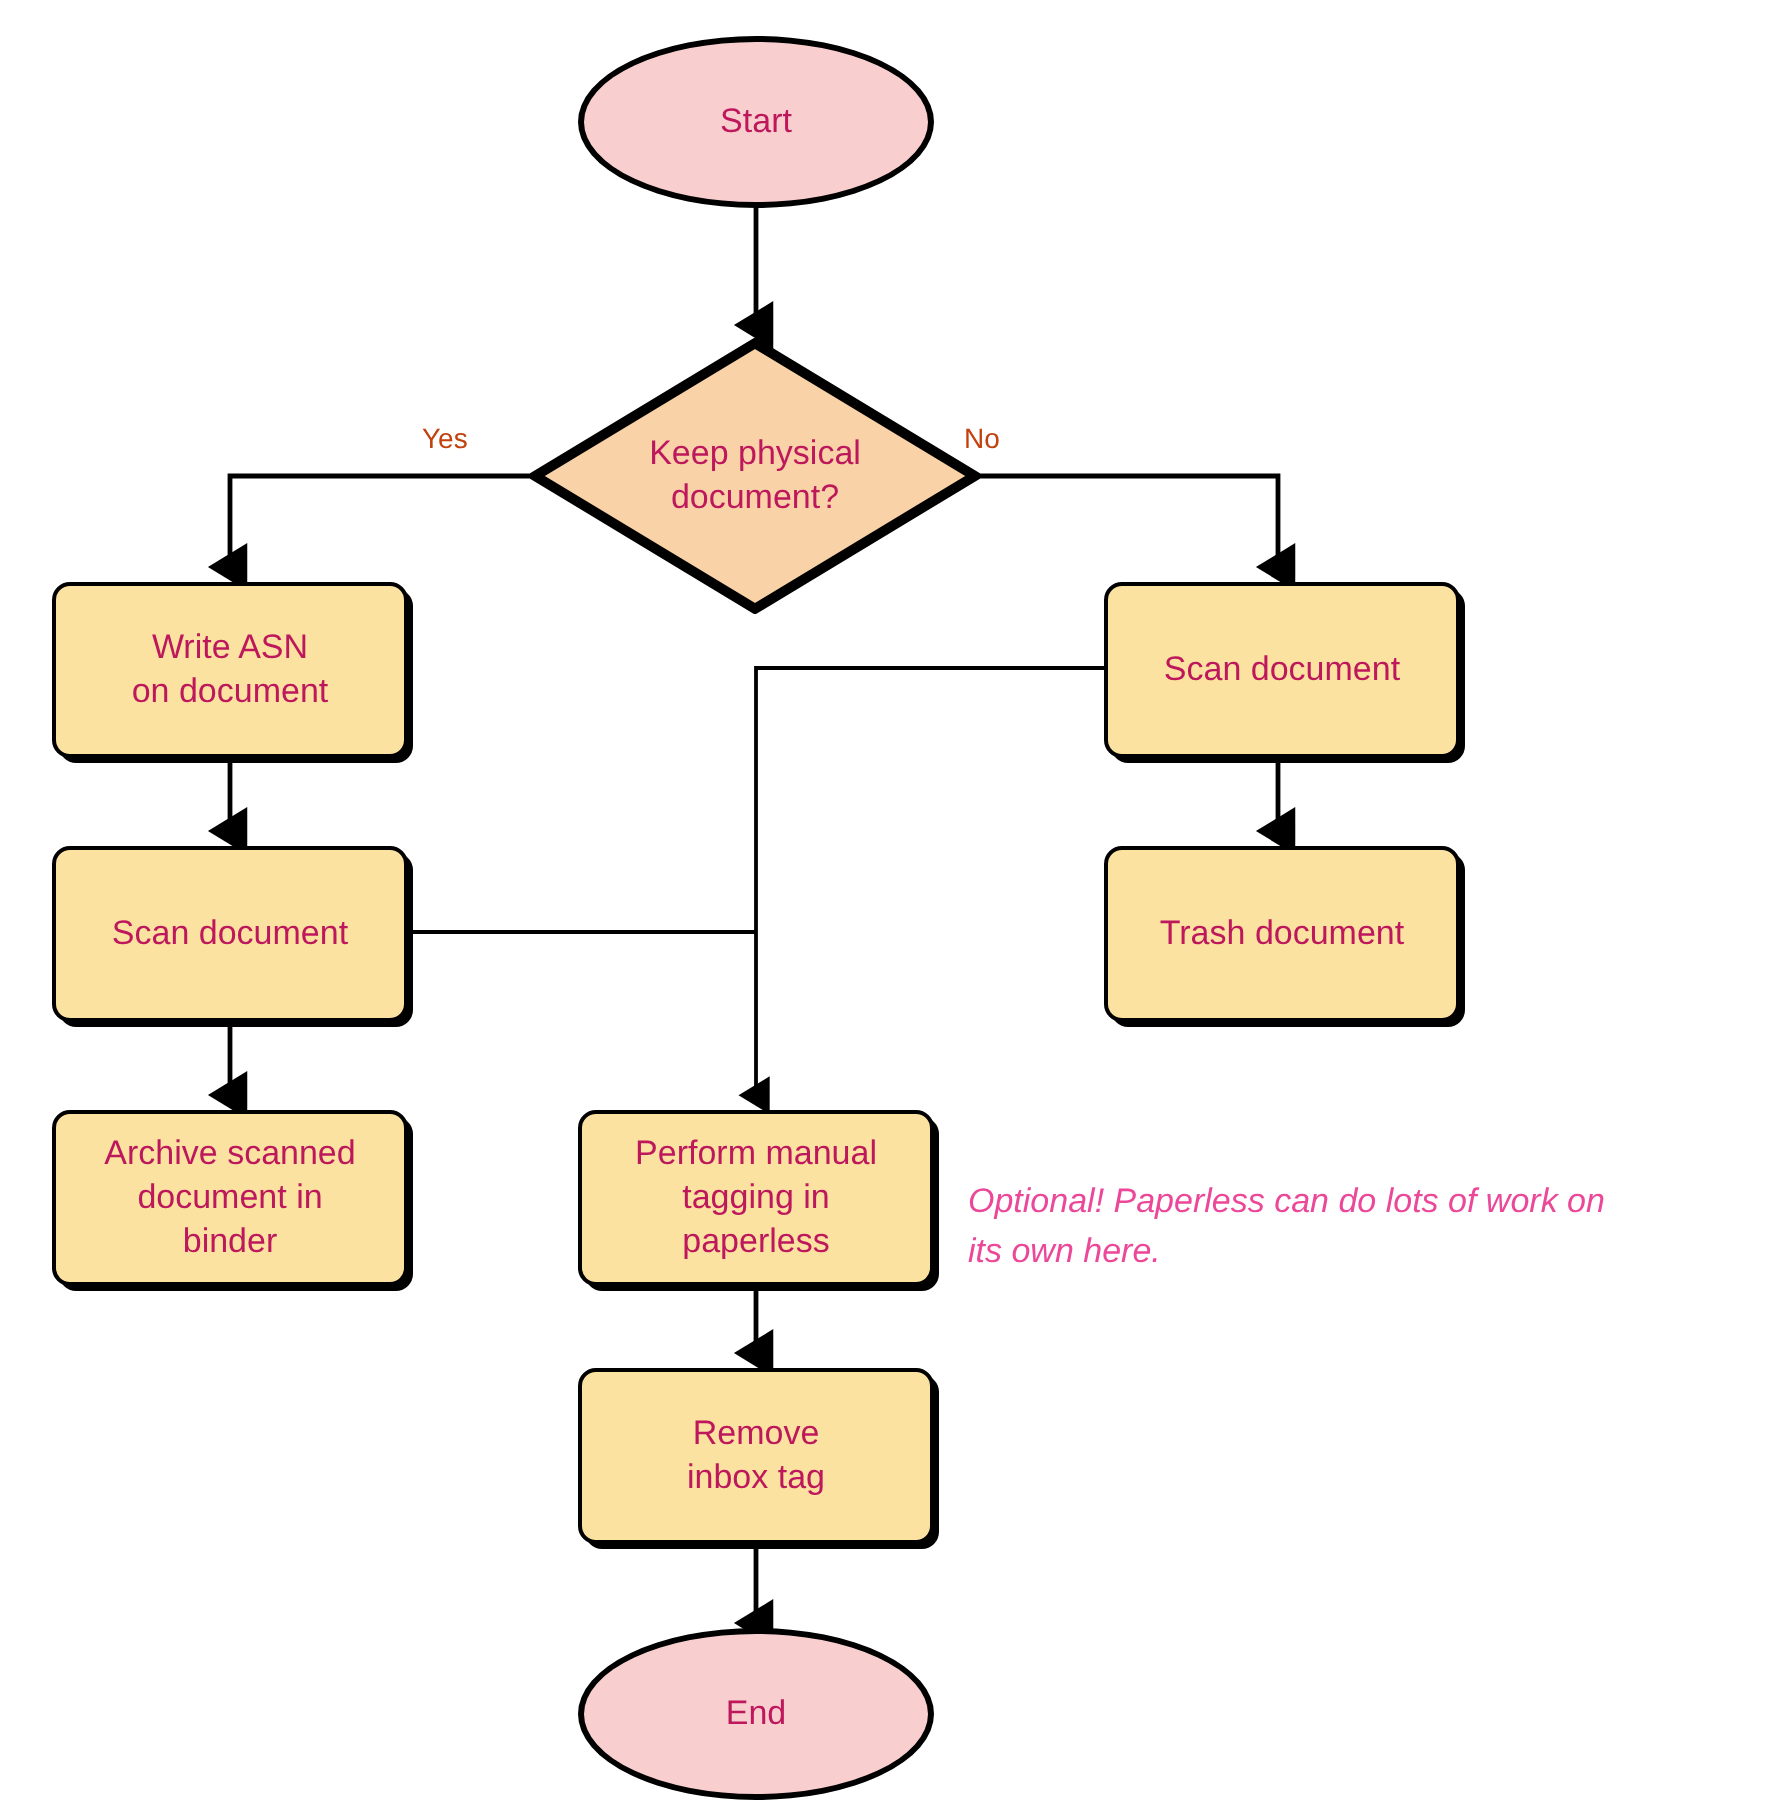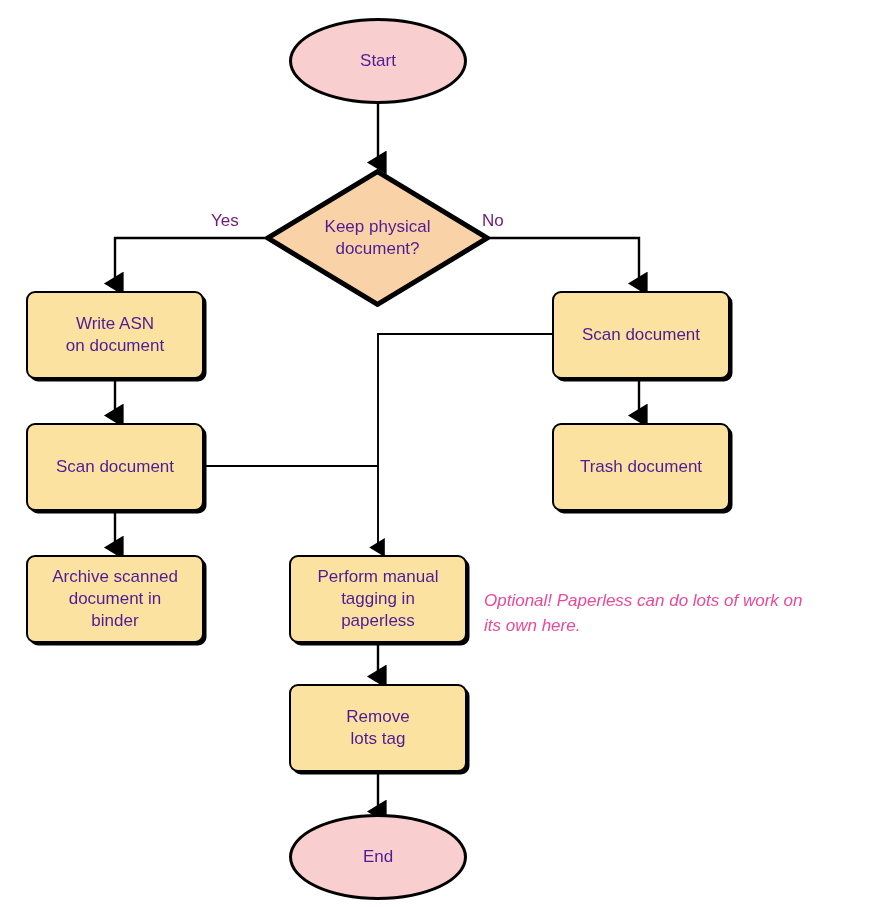--- a/index.html
+++ b/index.html
@@ -27,21 +27,21 @@
     height: 907px;
     pointer-events: none;
   }
   .node {
     position: absolute;
     box-sizing: border-box;
     display: flex;
     align-items: center;
     justify-content: center;
     text-align: center;
-    color: #4c1d95;
+    color: #be185d;
     font-size: 17px;
     line-height: 1.29;
     white-space: pre-line;
   }
   
   .process {
     background: #fce2a0;
     border: 2.5px solid #000000;
     border-radius: 9px;
     box-shadow: 3px 3px 0 -0.5px #000000;
@@ -64,22 +64,22 @@
     width: 100%;
     height: 100%;
   }
   .decision .decision-label {
     position: relative;
     z-index: 2;
     padding: 0 6px;
   }
   .edge-label {
     position: absolute;
-    font-size: 17px;
-    color: #701a75;
+    font-size: 14px;
+    color: #c2410c;
     line-height: 1;
     white-space: nowrap;
   }
   .annotation {
     position: absolute;
     font-size: 17px;
     font-style: italic;
     color: #ec4899;
     line-height: 1.45;
     white-space: pre-line;
@@ -175,21 +175,21 @@
   </div>
 
   <div class="node process" style="left:289px; top:555px; width:178px; height:88px;justify-content:center;">
     <span>Perform manual
 tagging in
 paperless</span>
   </div>
 
   <div class="node process" style="left:289px; top:684px; width:178px; height:88px;">
     <span>Remove
-lots tag</span>
+inbox tag</span>
   </div>
 
   <div class="node terminator" style="left:289px; top:814px; width:178px; height:86px;justify-content:center;">
     <span>End</span>
   </div>
 
   <div class="edge-label" style="left:211px; top:212px;">Yes</div>
 
   <div class="edge-label" style="left:482px; top:212px;">No</div>
 

